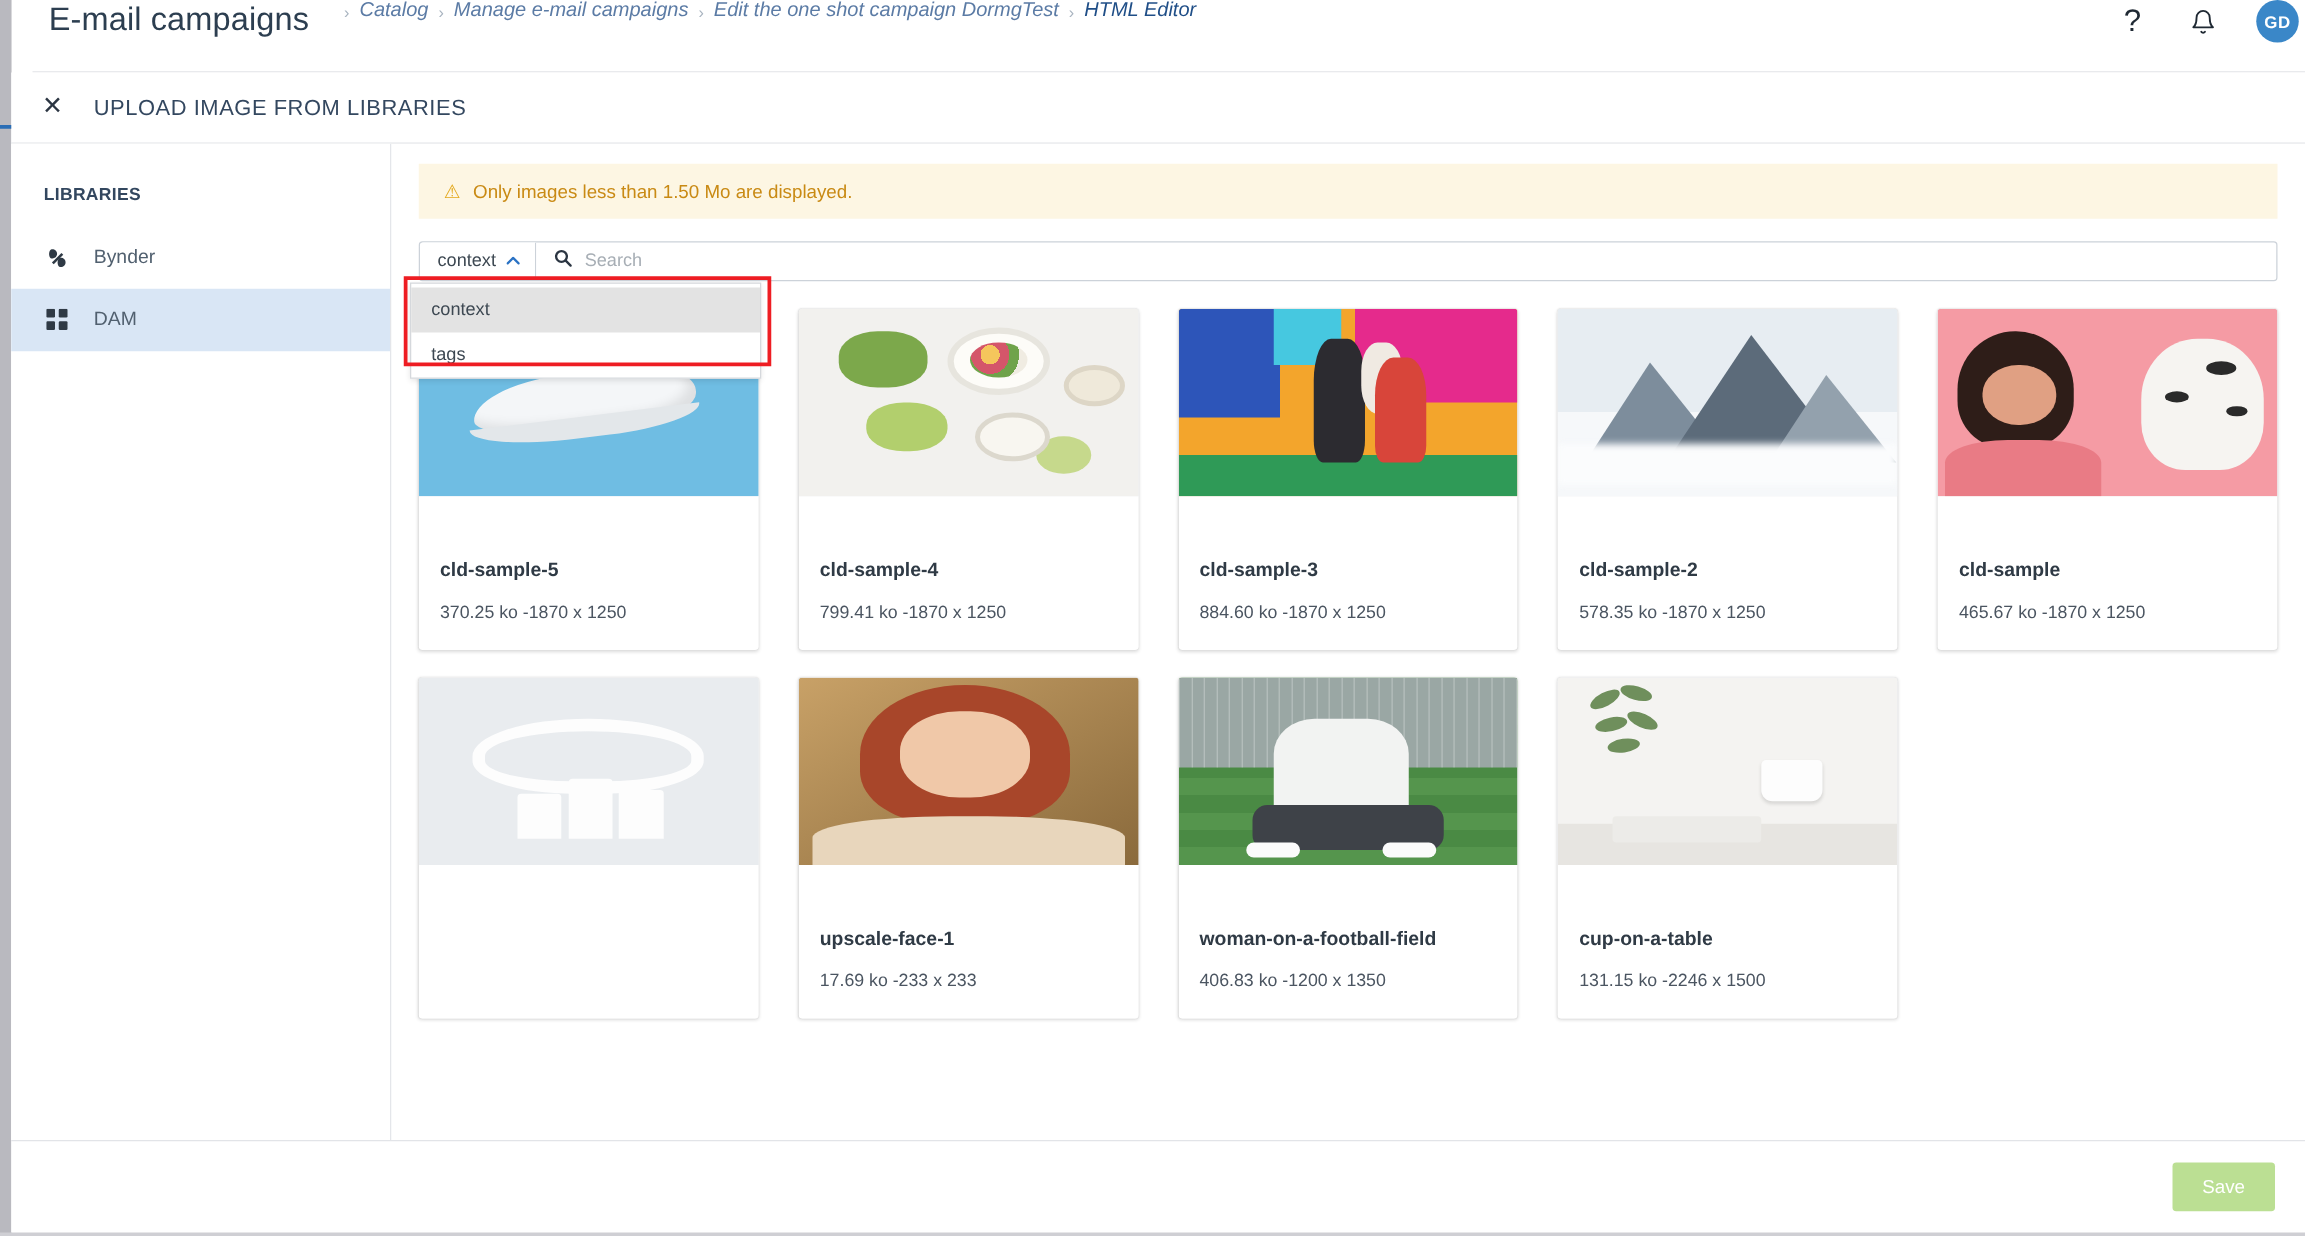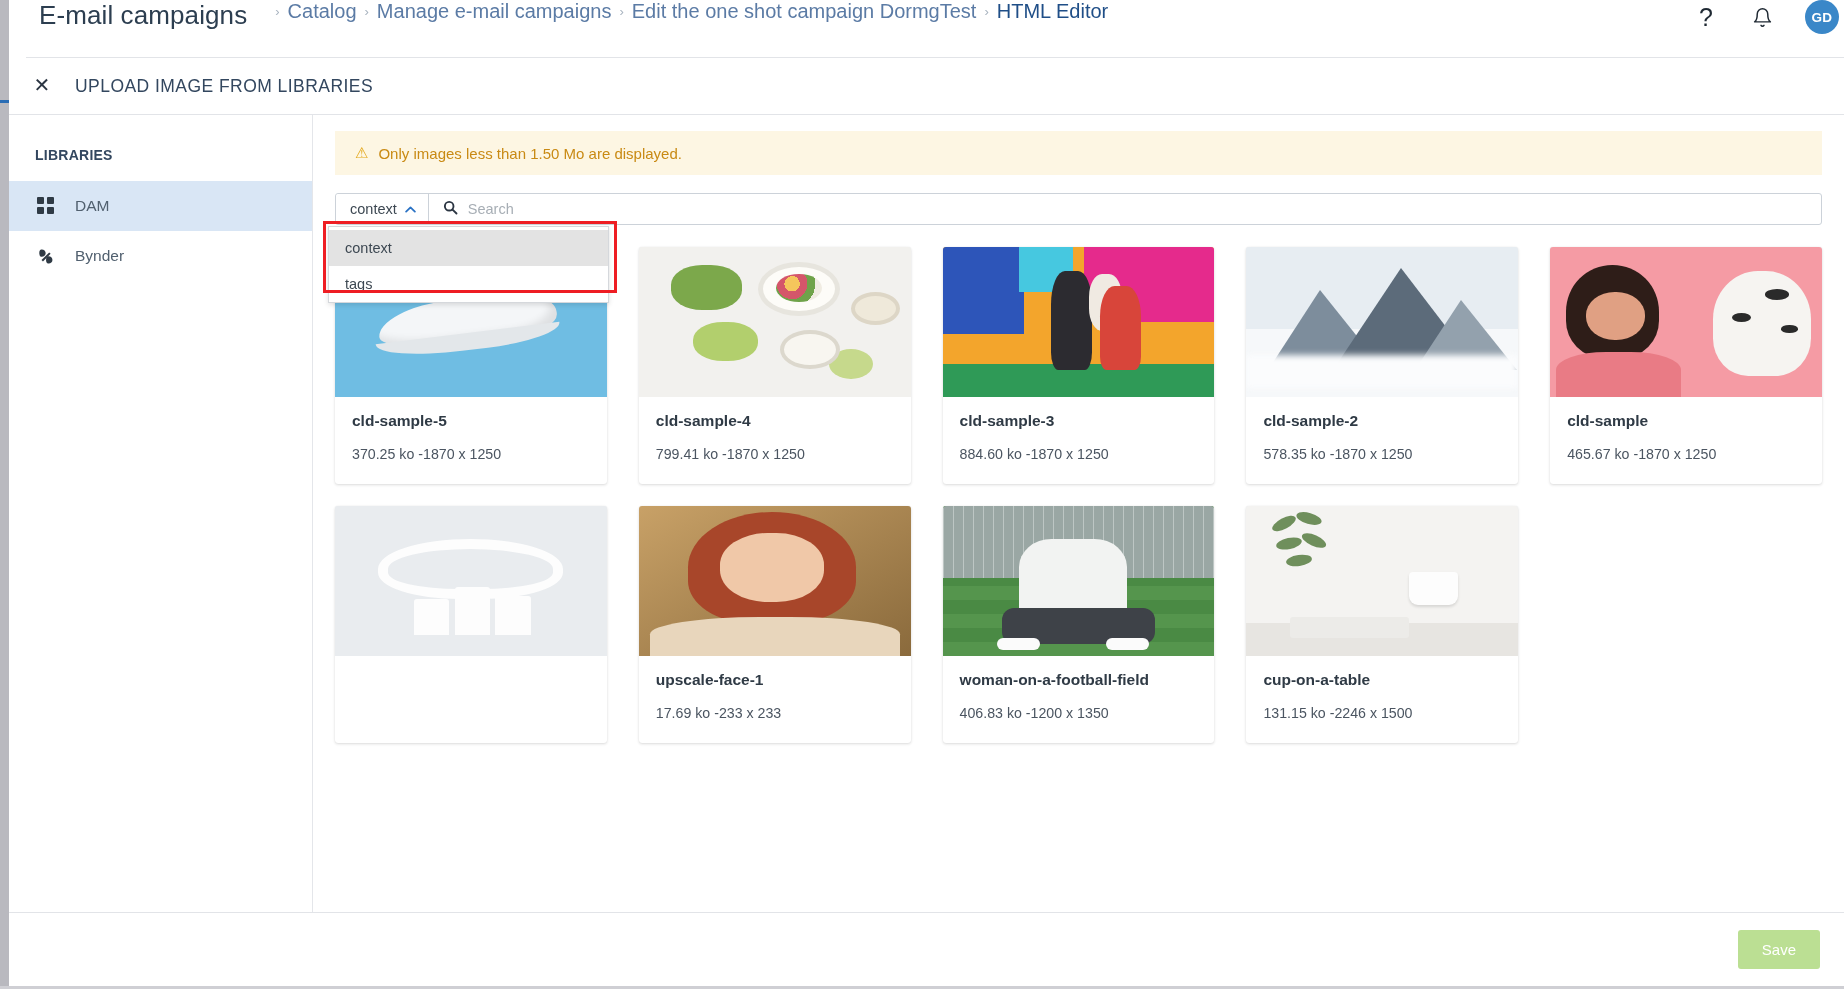--- a/index.html
+++ b/index.html
@@ -33,21 +33,21 @@
     position: absolute; left: 26px; top: 0; width: 1835px; height: 58px;
     background: #fff; border-bottom: 1px solid #e2e4e8;
     display: flex; align-items: flex-start;
   }
   .app-title {
     font-size: 26px; color: #2c3e50; font-weight: 400;
     margin-left: 13px; letter-spacing: .1px;
   }
   .breadcrumb { display: flex; align-items: center; margin-left: 20px; gap: 0; }
   .bc-sep { color: #a9b4c0; font-size: 13px; margin: 0 8px; }
-  .bc-item { font-size: 20px; color: #5b7ba5; }
+  .bc-item { font-size: 16px; color: #5b7ba5; font-style: italic; }
   .bc-item.current { color: #1f4e87; }
 
   .topbar-right {
     margin-left: auto; display: flex; align-items: center; gap: 30px;
     padding-right: 22px;
   }
   .icon-btn {
     width: 26px; height: 26px; display: flex; align-items: center;
     justify-content: center; color: #23272b;
   }
@@ -154,21 +154,21 @@
   .card {
     background: #fff; border-radius: 3px;
     box-shadow: 0 1px 3px rgba(0,0,0,.14), 0 0 1px rgba(0,0,0,.08);
     overflow: hidden; display: flex; flex-direction: column;
   }
   .thumb-box {
     height: 150px; background: #e9ecef;
     display: flex; align-items: center; justify-content: center; overflow: hidden;
   }
   .thumb-inner { width: 100%; height: 100%; position: relative; }
-  .card-body { padding: 14px 17px 22px 17px; }
+  .card-body { padding: 14px 17px 22px 17px; margin-top: 36px; }
   .card-title {
     font-size: 15.5px; font-weight: 700; color: #2f3a45; line-height: 1.34;
     margin-bottom: 14px; word-break: break-word;
   }
   .card-meta { font-size: 14.2px; color: #4b5561; }
 
   
   .footer {
     position: absolute; left: 9px; top: 912px; width: 1835px; height: 74px;
     background: #fff; border-top: 1px solid #e2e4e8;
@@ -310,42 +310,42 @@
     <div class="modal-close">✕</div>
     <div class="modal-title">UPLOAD IMAGE FROM LIBRARIES</div>
   </div>
   <div class="blue-accent"></div>
 
   <div class="body-wrap">
 
     <aside class="sidebar">
       <div class="sidebar-heading">LIBRARIES</div>
 
+      <div class="side-item">
+        <span class="side-ico">
+          <svg width="21" height="17" viewBox="0 0 24 20" fill="#2f3a45">
+            <path d="M5 2c3-1 6 1 6 4 0 3-3 5-6 4-2-1-2-7 0-8z"></path>
+            <path d="M13 10c3-1 6 1 6 4 0 3-3 5-6 4-2-1-2-7 0-8z"></path>
+            <path d="M7 15l9-9" stroke="#2f3a45" stroke-width="2.4" fill="none"></path>
+          </svg>
+        </span>
+        <span>Bynder</span>
+      </div>
+
       <div class="side-item active">
         <span class="side-ico">
           <svg width="18" height="18" viewBox="0 0 18 18" fill="#2f3a45">
             <rect x="0" y="0" width="7" height="7" rx="1"></rect>
             <rect x="10" y="0" width="7" height="7" rx="1"></rect>
             <rect x="0" y="10" width="7" height="7" rx="1"></rect>
             <rect x="10" y="10" width="7" height="7" rx="1"></rect>
           </svg>
         </span>
         <span>DAM</span>
       </div>
-
-      <div class="side-item">
-        <span class="side-ico">
-          <svg width="21" height="17" viewBox="0 0 24 20" fill="#2f3a45">
-            <path d="M5 2c3-1 6 1 6 4 0 3-3 5-6 4-2-1-2-7 0-8z"></path>
-            <path d="M13 10c3-1 6 1 6 4 0 3-3 5-6 4-2-1-2-7 0-8z"></path>
-            <path d="M7 15l9-9" stroke="#2f3a45" stroke-width="2.4" fill="none"></path>
-          </svg>
-        </span>
-        <span>Bynder</span>
-      </div>
     </aside>
 
     <section class="content">
 
       <div class="warn">
         <span class="warn-ico">⚠</span>
         <span>Only images less than 1.50 Mo are displayed.</span>
       </div>
 
       <div class="search-row">

